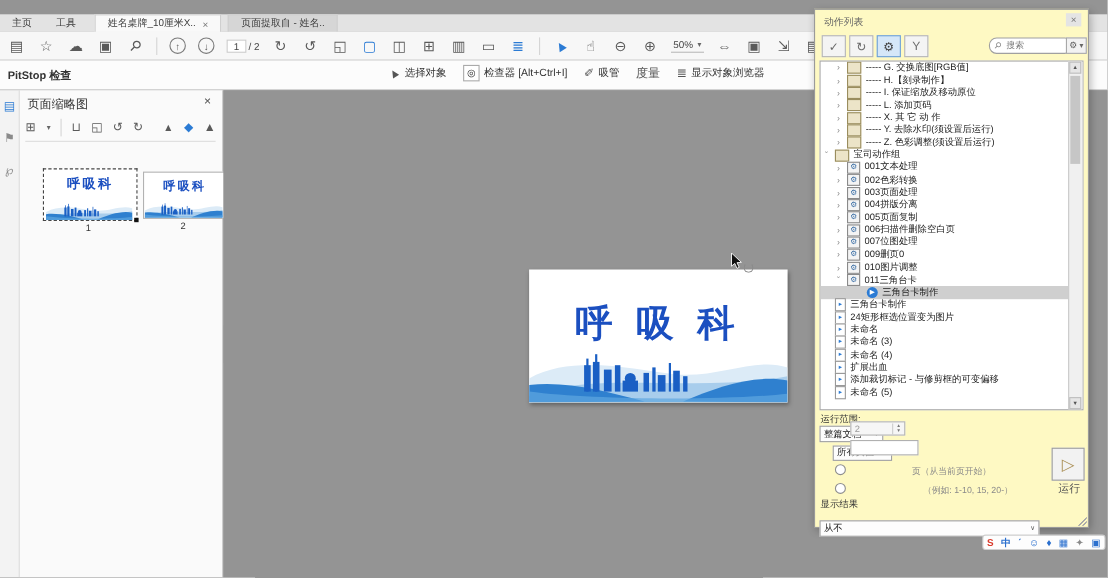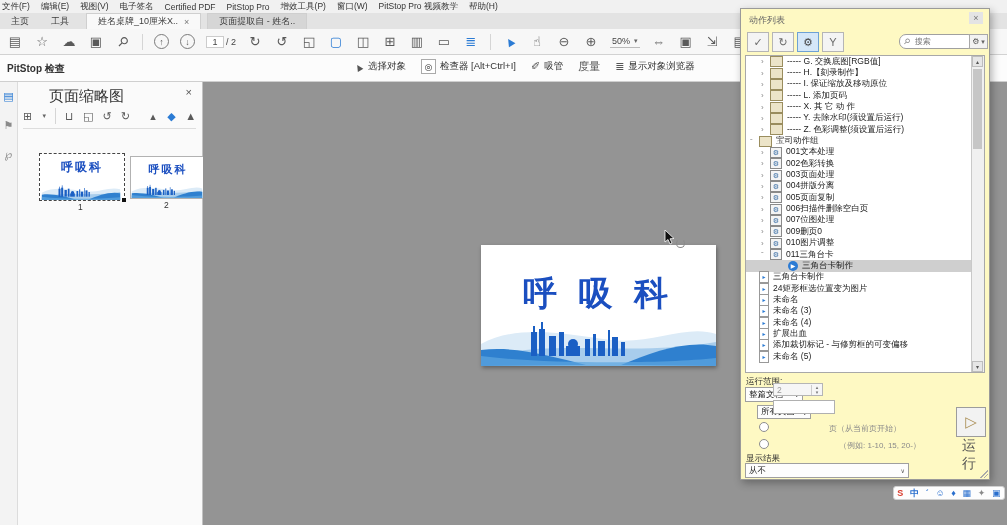--- a/index.html
+++ b/index.html
@@ -27,21 +27,21 @@
   #pitstopbar{left:0;top:55px;width:1007px;height:27px;background:#fcfcfc;border-bottom:1px solid #cfcfcf;box-sizing:border-box;}
   #pitstop-title{position:absolute;left:7px;top:7px;font-size:10px;font-weight:bold;color:#333;}
   #pitstop-tools{position:absolute;left:353px;top:4px;display:flex;align-items:center;gap:15px;font-size:9.5px;color:#333;}
   .ps-item{display:flex;align-items:center;gap:4px;}
   .ps-ic{font-size:11px;color:#555;}
   .ps-box{border:1px solid #aaa;background:#fff;width:13px;height:13px;display:inline-flex;align-items:center;justify-content:center;font-size:9px;}
   
   #sidebar{left:0;top:82px;width:18px;height:443px;background:#f3f3f3;border-right:1px solid #dcdcdc;box-sizing:border-box;display:flex;flex-direction:column;align-items:center;gap:16px;padding-top:8px;}
   .sb-ic{font-size:11px;}
   #thumbpanel{left:18px;top:82px;width:185px;height:443px;background:#fafafa;border-right:1px solid #c2c2c2;box-sizing:border-box;}
-  #thumb-head{position:absolute;left:7px;top:5px;font-size:15px;color:#333;margin-left:24px;}
+  #thumb-head{position:absolute;left:7px;top:5px;font-size:11px;color:#333;}
   #thumb-close{position:absolute;right:10px;top:4px;font-size:11px;color:#555;}
   #thumb-toolbar{position:absolute;left:5px;top:24px;width:173px;height:20px;display:flex;align-items:center;gap:9px;font-size:11px;color:#5a5a5a;border-bottom:1px solid #ddd;padding-bottom:2px;}
   .spacer{flex:1;}
   .thumb{position:absolute;background:#fff;}
   #thumb1{left:21px;top:71px;width:84px;height:46px;border:1px dashed #444;}
   #thumb2{left:112px;top:74px;width:74px;height:41px;border:1px solid #b2b2b2;}
   .thumb-text{position:absolute;top:5px;left:0;width:100%;text-align:center;font-weight:bold;color:#1b4fc0;font-size:12px;letter-spacing:2px;}
   #thumb2 .thumb-text{font-size:11px;top:5px;}
   .thumb-art{position:absolute;bottom:0;left:0;}
   .thumb-num{position:absolute;font-size:8.5px;color:#333;}
@@ -85,21 +85,21 @@
   .act-label{position:absolute;font-size:8.5px;color:#333;}
   .dd{position:absolute;border:1px solid #9f9f9f;background:#fdfdfd;display:flex;align-items:center;justify-content:space-between;font-size:8.5px;color:#222;padding:0 3px;box-sizing:border-box;}
   .dd .dv{font-size:6px;color:#555;}
   .radio{position:absolute;width:8px;height:8px;border:1px solid #8e8e8e;border-radius:50%;background:#fff;}
   #spinbox{position:absolute;left:32px;top:374px;width:50px;height:13px;border:1px solid #b5b5b5;background:#f6f6f6;display:flex;align-items:center;box-sizing:border-box;}
   #spinval{flex:1;font-size:8.5px;color:#9a9a9a;padding-left:3px;}
   #spinarrows{width:10px;display:flex;flex-direction:column;font-size:5px;color:#777;line-height:5px;align-items:center;border-left:1px solid #ccc;}
   #rangeinput{position:absolute;left:32px;top:391px;width:60px;height:12px;border:1px solid #b0b0b0;background:#fff;}
   .hint{color:#8a8a8a;font-size:8px;}
   #runbtn{position:absolute;left:215px;top:398px;width:28px;height:28px;border:1px solid #9c9c9c;background:#f2f2f2;display:flex;align-items:center;justify-content:center;font-size:15px;color:#ab9057;}
-  #runlabel{position:absolute;left:221px;top:428px;font-size:14px;color:#555;}
+  #runlabel{position:absolute;left:221px;top:428px;font-size:10px;color:#555;}
   #grip{position:absolute;right:1px;bottom:1px;width:8px;height:8px;background:
     linear-gradient(135deg,transparent 50%,#aaa 50%,#aaa 60%,transparent 60%,transparent 70%,#aaa 70%,#aaa 80%,transparent 80%);}
   
   #rightstrip{left:990px;top:10px;width:17px;height:470px;background:#f4f4f4;border-left:1px solid #c2c2c2;box-sizing:border-box;font-size:8px;color:#333;}
   #rs-login{position:absolute;left:1px;top:3px;color:#3a6fd0;white-space:nowrap;}
   #rs-close{position:absolute;left:1px;top:46px;white-space:nowrap;}
   #rs-up{position:absolute;left:3px;top:66px;color:#777;font-size:6px;}
   #rs-blue{position:absolute;left:3px;top:95px;width:9px;height:9px;background:#2b7bd4;}
   #rs-red{position:absolute;left:3px;top:188px;width:9px;height:5px;background:#c0392b;}
   #rs-red2{position:absolute;left:3px;top:196px;width:9px;height:5px;background:#2b7bd4;}
@@ -132,32 +132,20 @@
           <rect x="117" y="35" width="7" height="15"></rect>
             <rect x="127" y="24" width="2" height="26"></rect>
           <rect x="131" y="31" width="6" height="19"></rect>
             <rect x="140" y="36" width="4" height="14"></rect>
         </g>
         <path d="M0,60 L235,60 L235,52 C180,58 60,58 0,50 Z" fill="#5ea7e0" opacity="0.7"></path>
       </g>
     </defs>
   </svg>
 
-  <div id="menubar" class="abs">
-      <span class="menu-item">文件(F)</span>
-      <span class="menu-item">编辑(E)</span>
-      <span class="menu-item">视图(V)</span>
-      <span class="menu-item">电子签名</span>
-      <span class="menu-item">Certified PDF</span>
-      <span class="menu-item">PitStop Pro</span>
-      <span class="menu-item">增效工具(P)</span>
-      <span class="menu-item">窗口(W)</span>
-      <span class="menu-item">PitStop Pro 视频教学</span>
-      <span class="menu-item">帮助(H)</span>
-    </div>
 
   <div id="tabbar" class="abs">
     <div class="tab">主页</div>
     <div class="tab">工具</div>
     <div class="tab doc-tab">
       <span>姓名桌牌_10厘米X..</span>
       <span class="tab-close">×</span>
     </div>
     <div class="tab doc-tab inactive">
       <span>页面提取自 - 姓名..</span>
@@ -464,21 +452,21 @@
           <span>▾</span>
         </span>
     </div>
     <span class="act-label hint" style="left:88px;top:414px">页（从当前页开始）</span>
 
     <span class="radio" style="left:18px;top:430px"></span>
     <div id="rangeinput"></div>
     <span class="act-label hint" style="left:98px;top:431px">（例如: 1-10, 15, 20-）</span>
 
     <div class="act-label" style="left:5px;top:444px">显示结果</div>
-    <div class="dd" style="left:4px;top:454px;width:164px;height:15px">
+    <div class="dd" style="left:4px;top:464px;width:200px;height:15px">
       <span>从不</span>
       <span class="dv">∨</span>
     </div>
     <div id="runbtn">▷</div>
     <div id="runlabel">运行</div>
     <div id="grip"></div>
   </div>
 
 
   <div id="imebar" class="abs">

